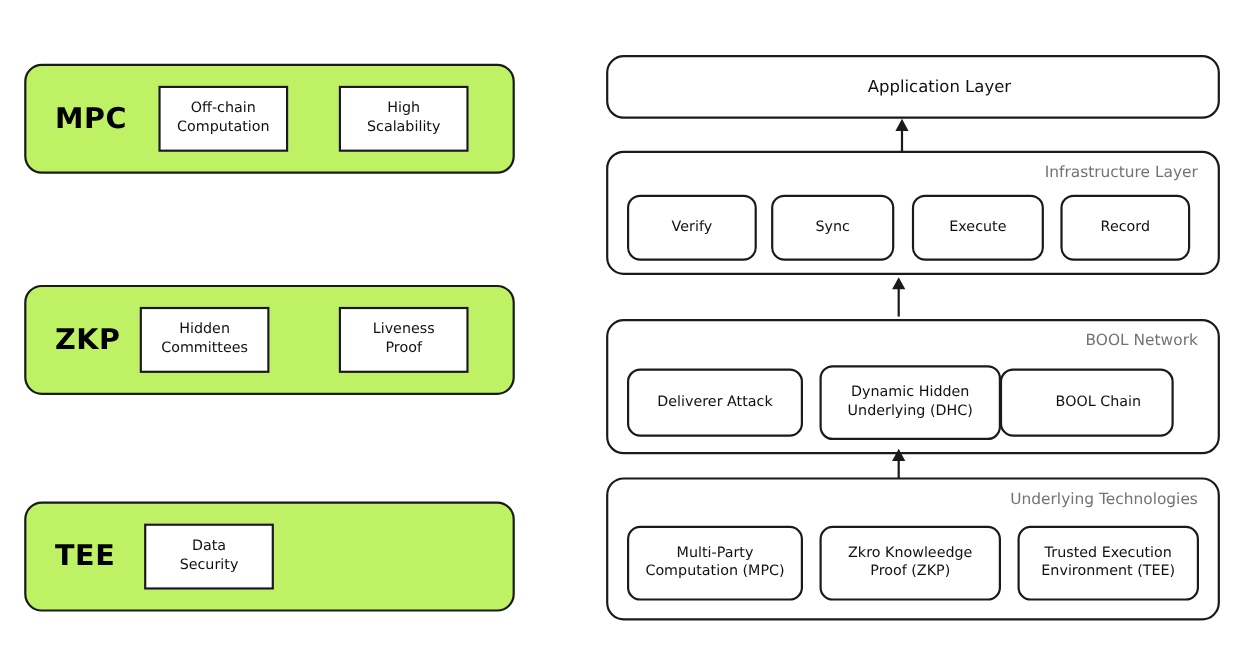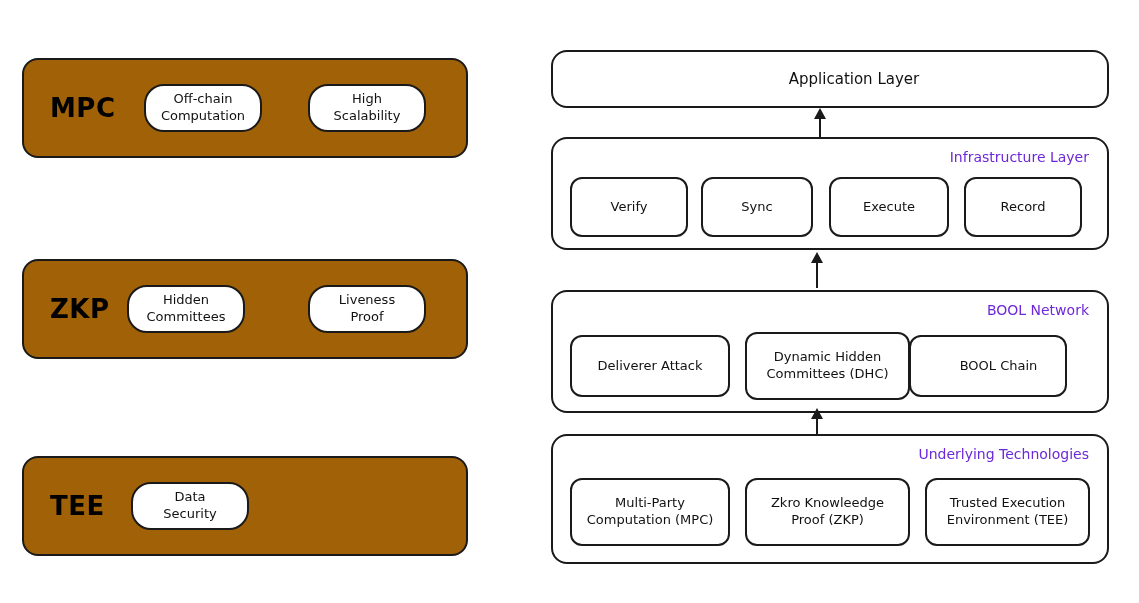--- a/index.html
+++ b/index.html
@@ -21,21 +21,21 @@
   }
 
   
   .left-group {
     position: absolute;
     left: 22px;
     width: 446px;
     height: 100px;
     border: 2px solid #1a1a1a;
     border-radius: 16px;
-    background: #a16207;
+    background: #bef264;
     box-sizing: border-box;
   }
   #group-mpc { top: 58px; }
   #group-zkp { top: 259px; }
   #group-tee { top: 456px; }
 
   .group-label {
     position: absolute;
     left: 26px;
     top: 50%;
@@ -43,49 +43,49 @@
     font-size: 26px;
     font-weight: 700;
     letter-spacing: 0.5px;
     color: #000;
   }
 
   .left-pill {
     position: absolute;
     box-sizing: border-box;
     border: 2px solid #1a1a1a;
-    border-radius: 20px;
+    border-radius: 0;
     background: #fff;
     display: flex;
     align-items: center;
     justify-content: center;
     text-align: center;
     font-size: 13px;
     line-height: 1.3;
     top: 50%;
     transform: translateY(-50%);
-    height: 48px;
+    height: 60px;
   }
 
   
   .panel {
     position: absolute;
     box-sizing: border-box;
     border: 2px solid #1a1a1a;
     border-radius: 16px;
     background: #fff;
     left: 551px;
     width: 558px;
   }
   .panel-title {
     position: absolute;
     right: 18px;
     top: 10px;
     font-size: 14px;
-    color: #6d28d9;
+    color: #737373;
     white-space: nowrap;
   }
   .node {
     position: absolute;
     box-sizing: border-box;
     border: 2px solid #1a1a1a;
     border-radius: 12px;
     background: #fff;
     display: flex;
     align-items: center;
@@ -179,21 +179,21 @@
     <polygon points="12,0 6,11 18,11" fill="#1a1a1a"></polygon>
   </svg>
 
   <div class="panel" style="top:290px; height:123px;">
     <div class="panel-title">BOOL Network</div>
     <div class="node" style="left:17px; top:43px; width:160px; height:62px;">
       <span style="white-space:pre-line;">Deliverer Attack</span>
     </div>
     <div class="node" style="left:192px; top:40px; width:165px; height:68px;">
       <span style="white-space:pre-line;">Dynamic Hidden
-Committees (DHC)</span>
+Underlying (DHC)</span>
     </div>
     <div class="node" style="left:356px; top:43px; width:158px; height:62px;padding-left:25px;">
       <span style="white-space:pre-line;">BOOL Chain</span>
     </div>
   </div>
 
   <svg class="arrow" style="left:805px; top:408px; height:34px;" viewBox="0 0 24 34">
     <line x1="12" y1="34" x2="12" y2="8" stroke="#1a1a1a" stroke-width="2"></line>
     <polygon points="12,0 6,11 18,11" fill="#1a1a1a"></polygon>
   </svg>

